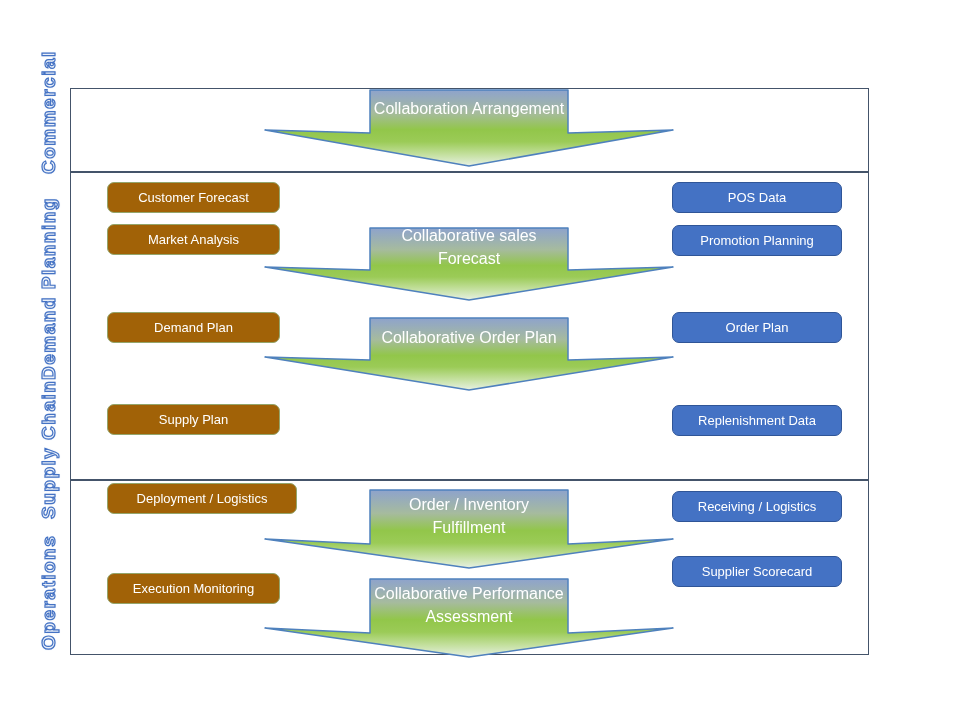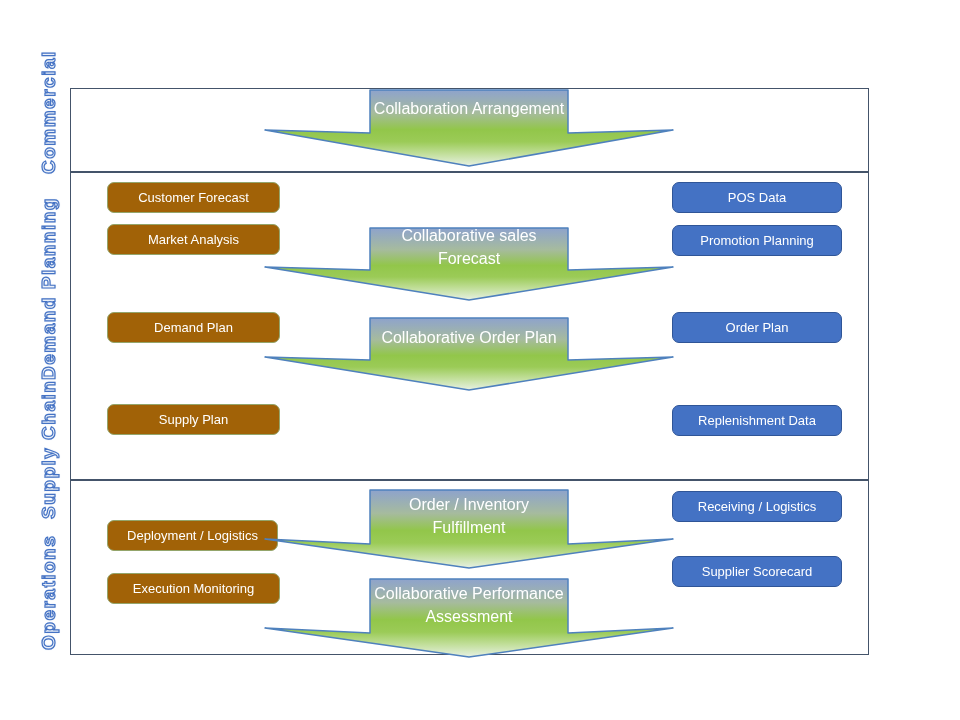--- a/index.html
+++ b/index.html
@@ -80,21 +80,21 @@
     </div>
   <div class="gbox" style="top:312px">
       <span>Demand Plan</span>
     </div>
   <div class="gbox" style="top:224px">
       <span>Market Analysis</span>
     </div>
   <div class="gbox" style="top:404px">
       <span>Supply Plan</span>
     </div>
-  <div class="gbox" style="top:520px;width:171px">
+  <div class="gbox" style="top:483px;width:190px">
       <span>Deployment / Logistics</span>
     </div>
   <div class="gbox" style="top:573px">
       <span>Execution Monitoring</span>
     </div>
 
   <div class="bbox" style="top:182px">
       <span>POS Data</span>
     </div>
   <div class="bbox" style="top:225px">

